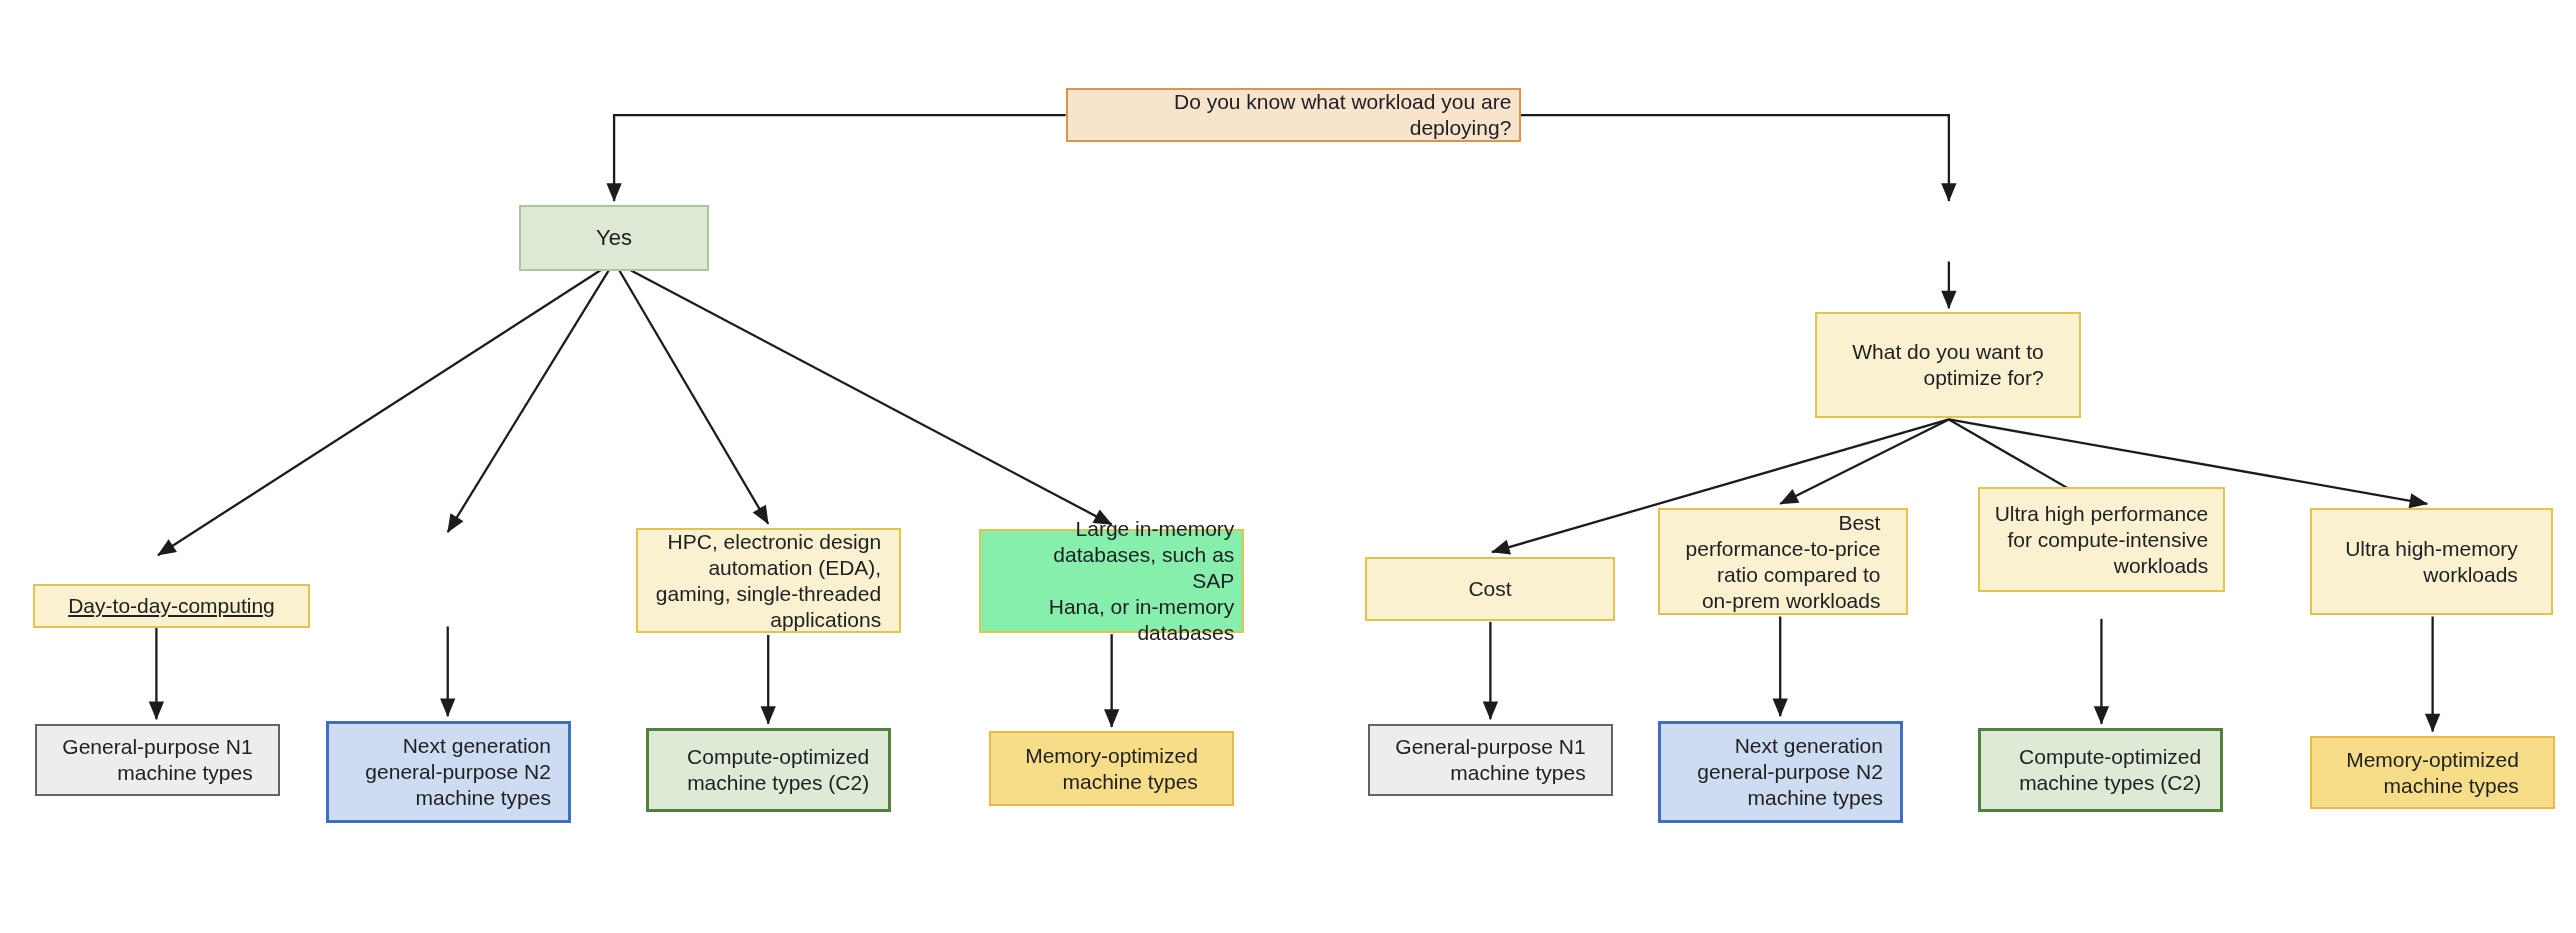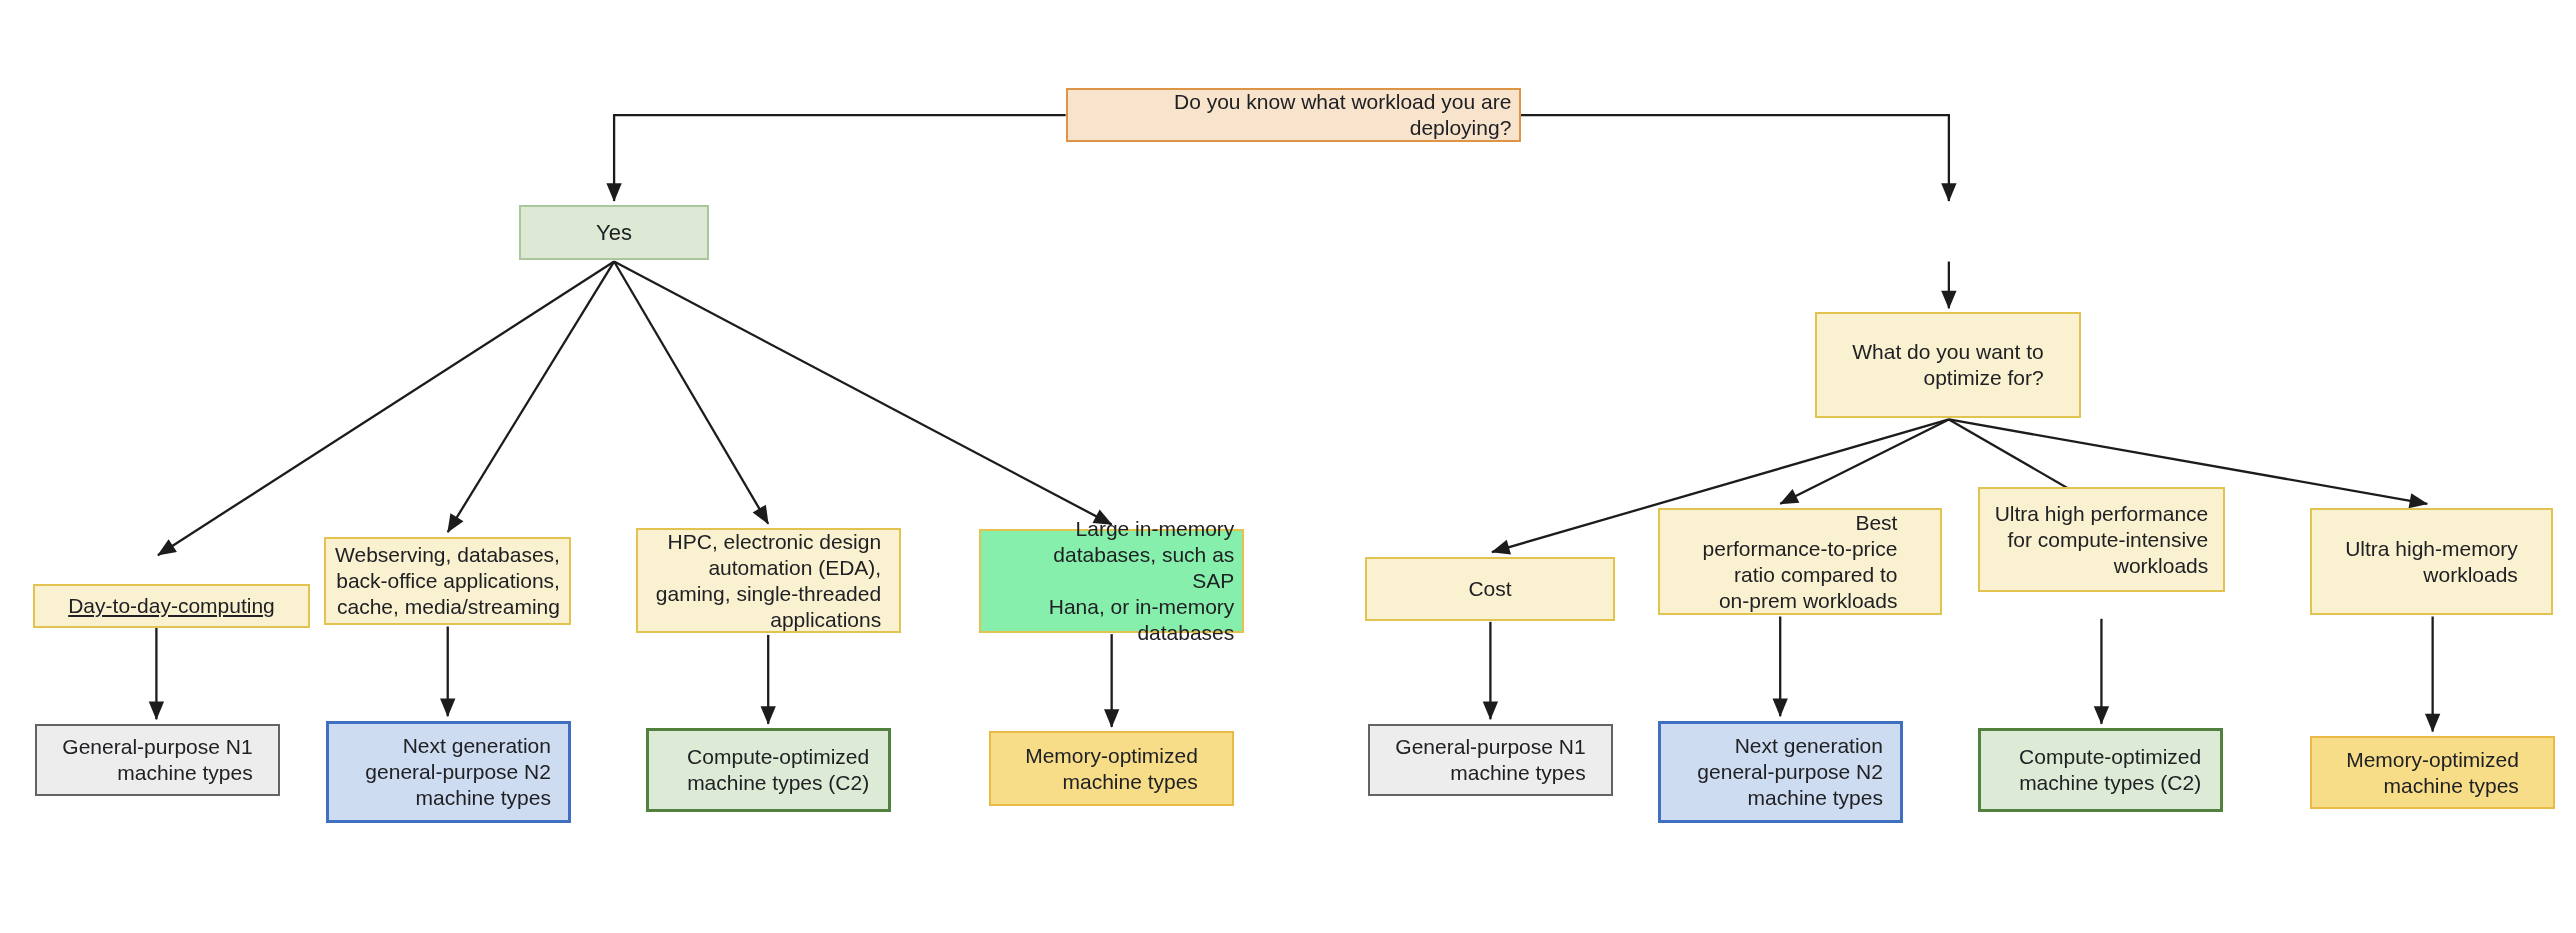--- a/index.html
+++ b/index.html
@@ -63,59 +63,54 @@
     <path class="edge" d="M1944 811 L1944 938" fill="none" stroke-width="3" marker-end="url(#arrow)" stroke="#1c1c1c"></path>
     <path class="edge" d="M2322 804 L2322 934" fill="none" stroke-width="3" marker-end="url(#arrow)" stroke="#1c1c1c"></path>
     <path class="edge" d="M2741 807 L2741 944" fill="none" stroke-width="3" marker-end="url(#arrow)" stroke="#1c1c1c"></path>
     <path class="edge" d="M3173 804 L3173 954" fill="none" stroke-width="3" marker-end="url(#arrow)" stroke="#1c1c1c"></path>
   </svg>
 
   <div class="node" style="left: 1066px; top: 88px; width: 455px; height: 54px; background-color: rgb(248, 227, 205); border-color: rgb(222, 148, 69);">
     <span class="lbl">Do you know what workload you are deploying?</span>
   </div>
 
-  <div class="node node--answer" style="left: 519px; top: 205px; width: 190px; height: 55px; background-color: rgb(222, 233, 213); border-color: rgb(169, 199, 154);">
+  <div class="node node--answer" style="left: 519px; top: 205px; width: 190px; height: 66px; background-color: rgb(222, 233, 213); border-color: rgb(169, 199, 154);">
     <span class="lbl">Yes</span>
   </div>
 
 
   <div class="node" style="left: 1815px; top: 312px; width: 266px; height: 106px; background-color: rgb(250, 241, 209); border-color: rgb(227, 195, 80);">
     <span class="lbl">What do you want to
 optimize for?</span>
   </div>
 
   <div class="node" style="left: 33px; top: 584px; width: 277px; height: 44px; background-color: rgb(250, 241, 209); border-color: rgb(227, 195, 80); text-decoration: underline;">
     <span class="lbl">Day-to-day-computing</span>
   </div>
 
-  <div class="node" style="left: 324px; top: 537px; width: 247px; height: 88px; background-color: rgb(250, 241, 209); border-color: rgb(227, 195, 80);">
-    <span class="lbl">Webserving, databases,
-back-office applications,
-cache, media/streaming</span>
-  </div>
 
   <div class="node" style="left: 636px; top: 528px; width: 265px; height: 105px; background-color: rgb(250, 241, 209); border-color: rgb(227, 195, 80);">
     <span class="lbl">HPC, electronic design
 automation (EDA),
 gaming, single-threaded
 applications</span>
   </div>
 
   <div class="node" style="left: 979px; top: 529px; width: 265px; height: 104px; background-color: #86efac; border-color: rgb(227, 195, 80); padding-left: 32px;">
     <span class="lbl">Large in-memory
 databases, such as SAP
 Hana, or in-memory
 databases</span>
   </div>
 
   <div class="node" style="left: 1365px; top: 557px; width: 250px; height: 64px; background-color: rgb(250, 241, 209); border-color: rgb(227, 195, 80);">
     <span class="lbl">Cost</span>
   </div>
 
-  <div class="node" style="left: 1658px; top: 508px; width: 284px; height: 107px; background-color: rgb(250, 241, 209); border-color: rgb(227, 195, 80);">
+  <div class="node" style="left: 1658px; top: 508px; width: 250px; height: 107px; background-color: rgb(250, 241, 209); border-color: rgb(227, 195, 80);">
     <span class="lbl">Best
 performance-to-price
 ratio compared to
 on-prem workloads</span>
   </div>
 
   <div class="node" style="left: 1978px; top: 487px; width: 247px; height: 105px; background-color: rgb(250, 241, 209); border-color: rgb(227, 195, 80);">
     <span class="lbl">Ultra high performance
 for compute-intensive
 workloads</span>

